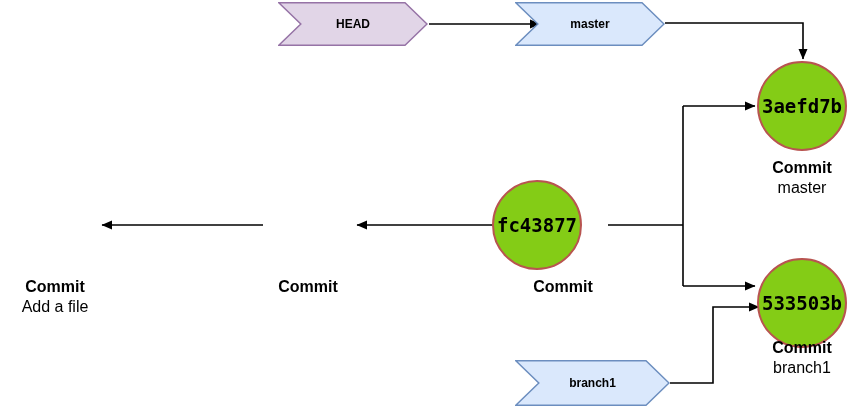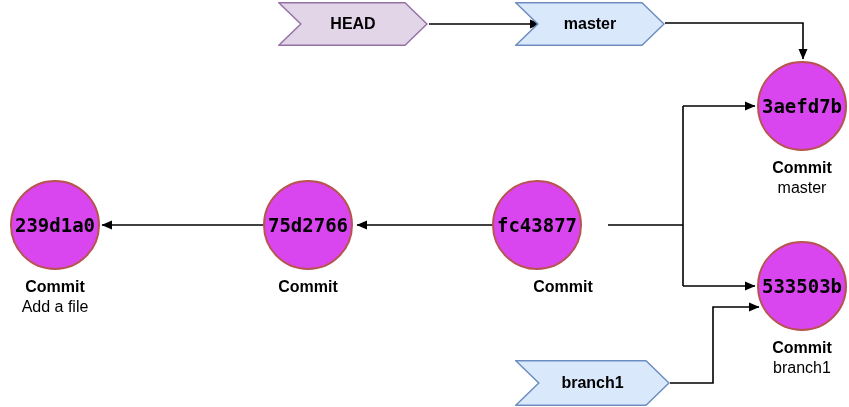--- a/index.html
+++ b/index.html
@@ -11,28 +11,28 @@
     font-family:"Liberation Sans", sans-serif;
     color:#000000;
   }
   .connectors{position:absolute;left:0;top:0;width:849px;height:407px;}
 
   
   .pointer{position:absolute;display:flex;align-items:center;justify-content:center;}
   .pointer svg{position:absolute;left:0;top:0;}
   .pointer .tag-label{
     position:relative;z-index:2;
-    font-weight:bold;font-size:16px;line-height:1;
+    font-weight:bold;font-size:12px;line-height:1;
   }
 
   
   .commit-circle{
     position:absolute;width:90px;height:90px;box-sizing:border-box;
     border-radius:50%;
-    background:#d946ef;border:2px solid #b85450;
+    background:#84cc16;border:2px solid #b85450;
     display:flex;align-items:center;justify-content:center;
   }
   .commit-hash{
     font-family:"DejaVu Sans Mono", monospace;
     font-weight:bold;font-size:19px;line-height:1;
     white-space:nowrap;
   }
 
   
   .commit-caption{
@@ -79,51 +79,45 @@
     <span class="tag-label">master</span>
   </div>
 
   <div class="pointer" style="left:515px;top:360px;width:155px;height:46px">
     <svg width="155" height="46" viewBox="0 0 155 46">
       <polygon points="0.8,0.8 131,0.8 154,23 131,45.2 0.8,45.2 23.8,23" fill="#dae8fc" stroke="#6c8ebf" stroke-width="1.5"></polygon>
     </svg>
     <span class="tag-label">branch1</span>
   </div>
 
-  <div class="commit-circle" style="left:10px;top:180px">
-    <span class="commit-hash">239d1a0</span>
-  </div>
   <div class="commit-caption" style="left:-25px;top:277px">
     <div class="cap-title">Commit</div>
     <div class="cap-sub">Add a file</div>
   </div>
 
-  <div class="commit-circle" style="left:263px;top:180px">
-    <span class="commit-hash">75d2766</span>
-  </div>
   <div class="commit-caption" style="left:228px;top:277px">
     <div class="cap-title">Commit</div>
   </div>
 
   <div class="commit-circle" style="left:492px;top:180px">
     <span class="commit-hash">fc43877</span>
   </div>
   <div class="commit-caption" style="left:483px;top:277px">
     <div class="cap-title">Commit</div>
   </div>
 
   <div class="commit-circle" style="left:757px;top:61px">
     <span class="commit-hash">3aefd7b</span>
   </div>
   <div class="commit-caption" style="left:722px;top:158px">
     <div class="cap-title">Commit</div>
     <div class="cap-sub">master</div>
   </div>
 
-  <div class="commit-circle" style="left:757px;top:241px">
+  <div class="commit-circle" style="left:757px;top:258px">
     <span class="commit-hash">533503b</span>
   </div>
   <div class="commit-caption" style="left:722px;top:338px">
     <div class="cap-title">Commit</div>
     <div class="cap-sub">branch1</div>
   </div>
 
 </div>
 
 </body></html>

